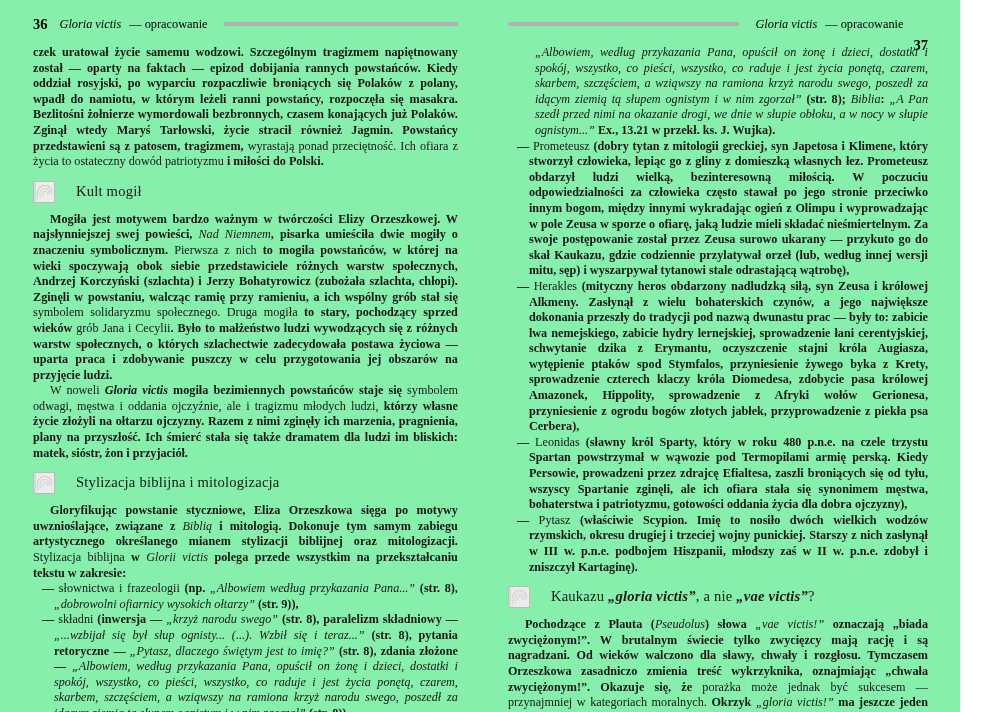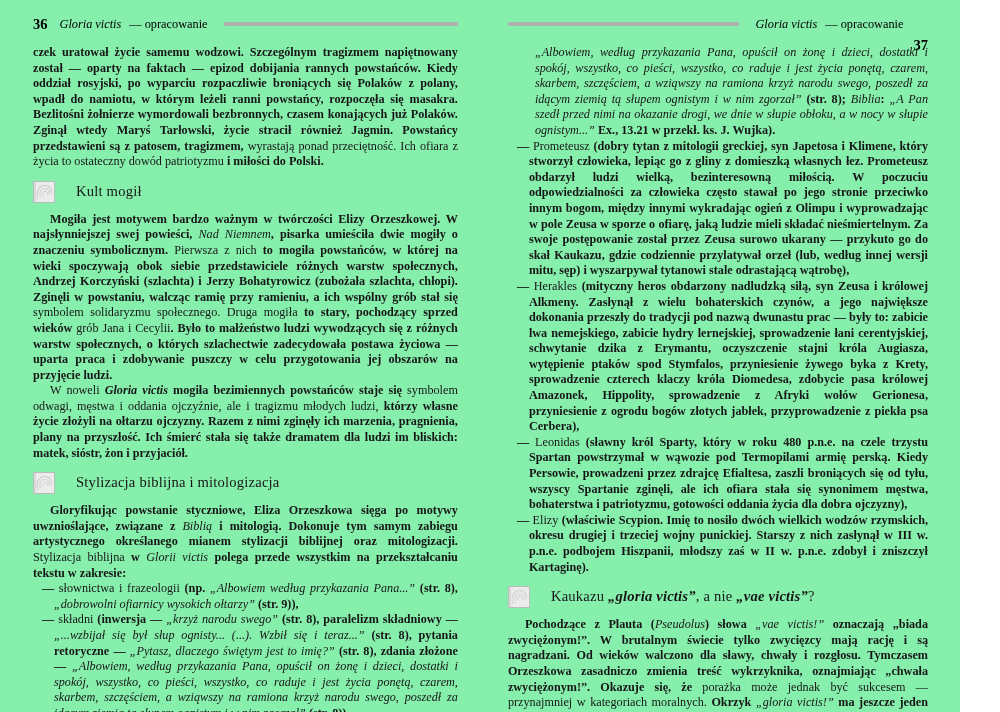--- a/index.html
+++ b/index.html
@@ -82,21 +82,21 @@
     <div class="running-head">
       <span class="rule" style="background: rgb(177, 177, 177);"></span>
       <span class="rh-title"><span class="bk">Gloria victis</span><span class="rest">— opracowanie</span></span>
       <span class="pagenum">37</span>
     </div>
     <div class="content" style="color: rgb(22, 22, 22);">
         <p class="quote"><span class="r-i">„Albowiem, według przykazania Pana, opuścił on żonę i dzieci, dostatki i spokój, wszystko, co pieści, wszystko, co raduje i jest życia ponętą, czarem, skarbem, szczęściem, a wziąwszy na ramiona krzyż narodu swego, poszedł za idącym ziemią tą słupem ognistym i w nim zgorzał”</span><span class="r-n"> (str. 8); </span><span class="r-i">Biblia</span><span class="r-n">: </span><span class="r-i">„A Pan szedł przed nimi na okazanie drogi, we dnie w słupie obłoku, a w nocy w słupie ognistym...”</span><span class="r-n"> Ex., 13.21 w przekł. ks. J. Wujka).</span></p>
         <p class="bullet"><span class="r-n">— </span><span class="r-b">Prometeusz</span><span class="r-n"> (dobry tytan z mitologii greckiej, syn Japetosa i Klimene, który stworzył człowieka, lepiąc go z gliny z domieszką własnych łez. Prometeusz obdarzył ludzi wielką, bezinteresowną miłością. W poczuciu odpowiedzialności za człowieka często stawał po jego stronie przeciwko innym bogom, między innymi wykradając ogień z Olimpu i wyprowadzając w pole Zeusa w sporze o ofiarę, jaką ludzie mieli składać nieśmiertelnym. Za swoje postępowanie został przez Zeusa surowo ukarany — przykuto go do skał Kaukazu, gdzie codziennie przylatywał orzeł (lub, według innej wersji mitu, sęp) i wyszarpywał tytanowi stale odrastającą wątrobę),</span></p>
         <p class="bullet"><span class="r-n">— </span><span class="r-b">Herakles</span><span class="r-n"> (mityczny heros obdarzony nadludzką siłą, syn Zeusa i królowej Alkmeny. Zasłynął z wielu bohaterskich czynów, a jego największe dokonania przeszły do tradycji pod nazwą dwunastu prac — były to: zabicie lwa nemejskiego, zabicie hydry lernejskiej, sprowadzenie łani cerentyjskiej, schwytanie dzika z Erymantu, oczyszczenie stajni króla Augiasza, wytępienie ptaków spod Stymfalos, przyniesienie żywego byka z Krety, sprowadzenie czterech klaczy króla Diomedesa, zdobycie pasa królowej Amazonek, Hippolity, sprowadzenie z Afryki wołów Gerionesa, przyniesienie z ogrodu bogów złotych jabłek, przyprowadzenie z piekła psa Cerbera),</span></p>
         <p class="bullet"><span class="r-n">— </span><span class="r-b">Leonidas</span><span class="r-n"> (sławny król Sparty, który w roku 480 p.n.e. na czele trzystu Spartan powstrzymał w wąwozie pod Termopilami armię perską. Kiedy Persowie, prowadzeni przez zdrajcę Efialtesa, zaszli broniących się od tyłu, wszyscy Spartanie zginęli, ale ich ofiara stała się synonimem męstwa, bohaterstwa i patriotyzmu, gotowości oddania życia dla dobra ojczyzny),</span></p>
-        <p class="bullet"><span class="r-n">— </span><span class="r-b">Elizy</span><span class="r-n"> (właściwie Scypion. Imię to nosiło dwóch wielkich wodzów rzymskich, okresu drugiej i trzeciej wojny punickiej. Starszy z nich zasłynął w III w. p.n.e. podbojem Hiszpanii, młodszy zaś w II w. p.n.e. zdobył i zniszczył Kartaginę).</span></p>
+        <p class="bullet"><span class="r-n">— </span><span class="r-b">Pytasz</span><span class="r-n"> (właściwie Scypion. Imię to nosiło dwóch wielkich wodzów rzymskich, okresu drugiej i trzeciej wojny punickiej. Starszy z nich zasłynął w III w. p.n.e. podbojem Hiszpanii, młodszy zaś w II w. p.n.e. zdobył i zniszczył Kartaginę).</span></p>
         <div class="heading">
           <svg class="icon" viewBox="0 0 22 22">
             <rect x="0.5" y="0.5" width="21" height="21" fill="#ececec" stroke="#bcbcbc"></rect>
             <rect x="1" y="1" width="2" height="20" fill="#d8d8d8"></rect>
             <path d="M5 18 C2.5 11 6 4.5 12 4.5 C17 4.5 19.5 9 18 13.5" fill="none" stroke="#cfcfcf" stroke-width="1.1"></path>
             <path d="M7.5 16.5 C5.5 11.5 8 7.5 12 7.5 C15.5 7.5 17 10.5 15.8 13.5" fill="none" stroke="#d4d4d4" stroke-width="1.1"></path>
             <path d="M10 14.5 C9 12 10.3 10.3 12.2 10.3 C14 10.3 15 12 14.2 13.8" fill="none" stroke="#cfcfcf" stroke-width="1"></path>
           </svg>
           <span class="htext"><span class="r-b">Kaukazu </span><span class="r-bi">„gloria victis”</span><span class="r-b">, a nie </span><span class="r-bi">„vae victis”</span><span class="r-b">?</span></span>
         </div>

